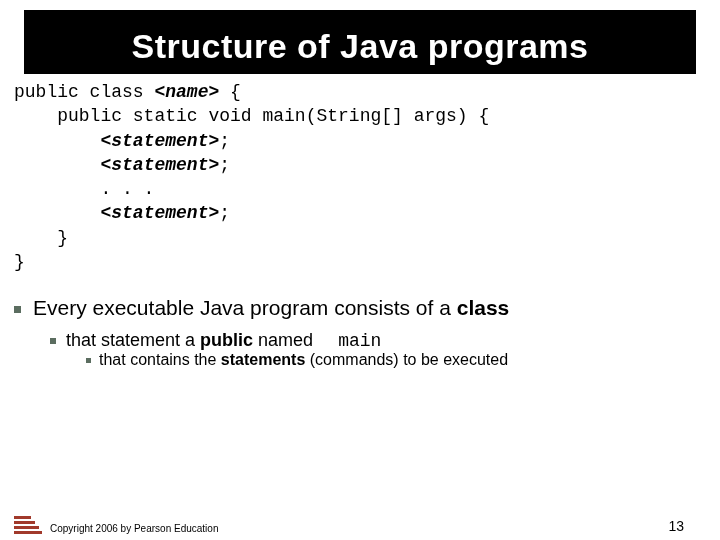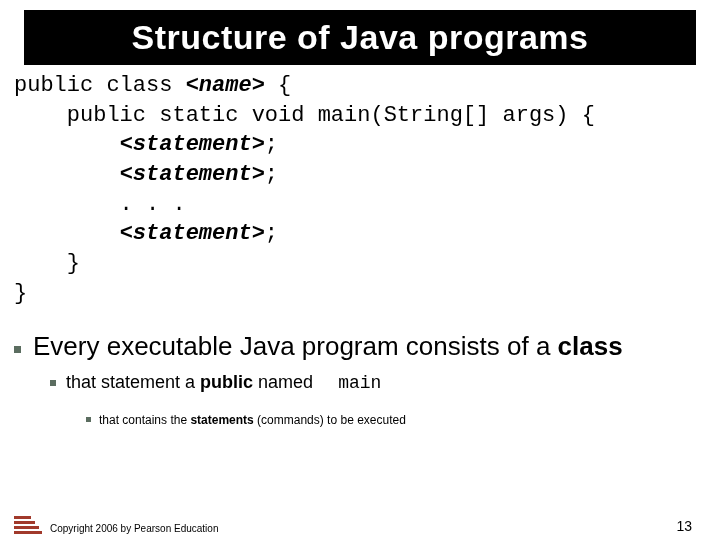--- a/index.html
+++ b/index.html
@@ -12,59 +12,59 @@
     overflow: hidden;
   }
   .slide {
     position: relative;
     width: 720px; height: 540px;
     padding: 0;
   }
   .title-bar {
     background: #000;
     margin: 10px 24px 0 24px;
-    padding: 8px 10px 8px 10px;
+    padding: 17px 10px 8px 10px;
   }
   .title-bar h1 {
     margin: 0;
     color: #fff;
     font-weight: 700;
     font-size: 34px;
     text-align: center;
     letter-spacing: 0.5px;
   }
   .code-block {
     margin: 6px 14px 0 14px;
     font-family: "Courier New", Courier, monospace;
-    font-size: 22px;
+    font-size: 18px;
     line-height: 1.35;
     white-space: pre;
   }
   .code-block .em { font-style: italic; font-weight: 700; }
   .bullets {
     margin: 22px 14px 0 14px;
   }
-  .lvl1 { display: flex; align-items: baseline; font-size: 26px; }
+  .lvl1 { display: flex; align-items: baseline; font-size: 21px; }
   .lvl2 { display: flex; align-items: baseline; font-size: 18px; margin-left: 36px; margin-top: 10px; }
-  .lvl3 { display: flex; align-items: baseline; font-size: 12px; margin-left: 72px; margin-top: 20px; }
+  .lvl3 { display: flex; align-items: baseline; font-size: 16px; margin-left: 72px; margin-top: 0; }
   .sq {
     display: inline-block;
     width: 7px; height: 7px;
     background: #5b6d60;
     margin-right: 12px;
     flex-shrink: 0;
     position: relative; top: -2px;
   }
   .lvl2 .sq { width: 6px; height: 6px; margin-right: 10px; }
   .lvl3 .sq { width: 5px; height: 5px; margin-right: 8px; }
   .bold { font-weight: 700; }
   .mono-inline { font-family: "Courier New", Courier, monospace; margin-left: 20px; }
   .footer {
     position: absolute;
-    left: 0; right: 8px; bottom: 16px;
+    left: 0; right: 16px; bottom: 16px;
     display: flex; justify-content: space-between; align-items: flex-end;
     padding: 0 20px 0 14px;
     gap: 32px;
   }
   .footer-left { display: flex; align-items: flex-end; gap: 8px; }
   .stripes {
     width: 28px; height: 22px;
     display: flex; flex-direction: column; justify-content: flex-end; gap: 2px;
   }
   .stripes div { height: 3px; background: #a1392b; }

